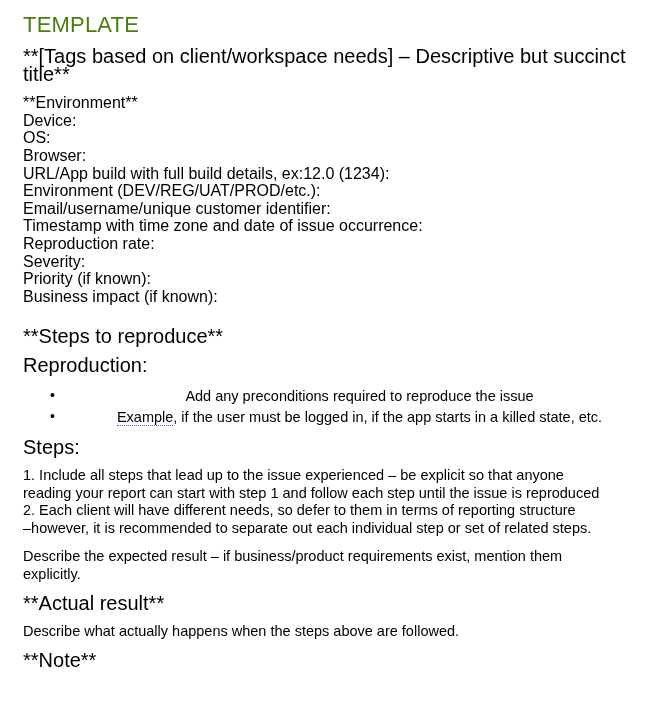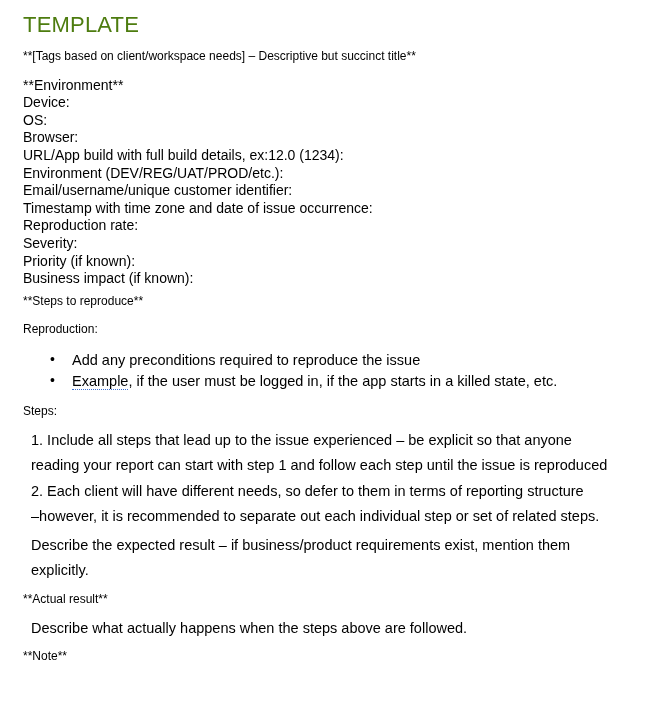--- a/index.html
+++ b/index.html
@@ -21,39 +21,40 @@
   }
   .doc-title {
     color: #4d7c0f;
     font-size: 22px;
     line-height: 26px;
     font-weight: 400;
     letter-spacing: 0.2px;
     margin: 0 0 10px 0;
   }
   .para {
-    font-size: 12px;
+    font-size: 20px;
     line-height: 17.6px;
     margin: 0 0 11px 0;
     max-width: 628px;
   }
   .field-list {
-    font-size: 14px;
+    font-size: 16px;
     line-height: 17.6px;
-    margin: 0 0 5px 0;
+    margin: 0 0 23px 0;
   }
   .field-list div {
     white-space: pre;
   }
   .bullets {
     list-style: none;
     margin: 9px 0 11px 0;
     padding: 0;
     font-size: 14.5px;
     line-height: 21px;
+    text-align: center;
   }
   .bullets li {
     position: relative;
     padding-left: 49px;
     margin: 0;
   }
   .bullets li::before {
     content: "\2022";
     position: absolute;
     left: 27px;
@@ -64,21 +65,21 @@
     border-bottom: 1px dotted #3b6fd4;
     padding-bottom: 0px;
   }
   .block {
     font-size: 14.5px;
     line-height: 17.6px;
     margin: 0 0 11px 0;
     max-width: 632px;
   }
   .block div {
-    margin: 8px;
+    margin: 0;
   }
 </style>
 </head>
 <body>
 
 <div class="page">
 
   <h1 class="doc-title">TEMPLATE</h1>
 
   <p class="para">**[Tags based on client/workspace needs] – Descriptive but succinct title**</p>

